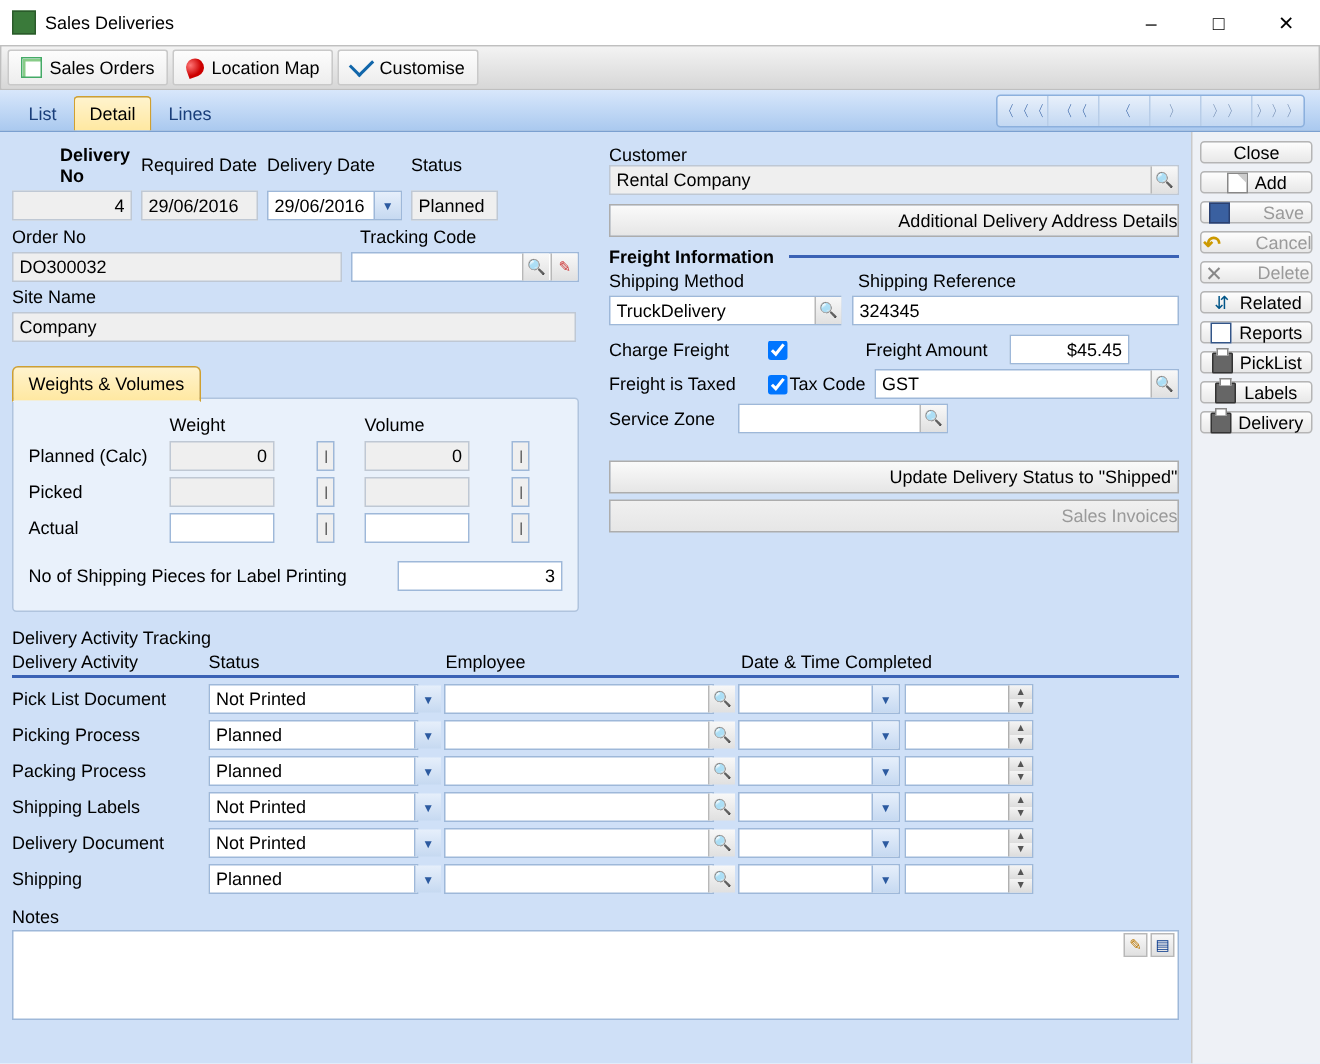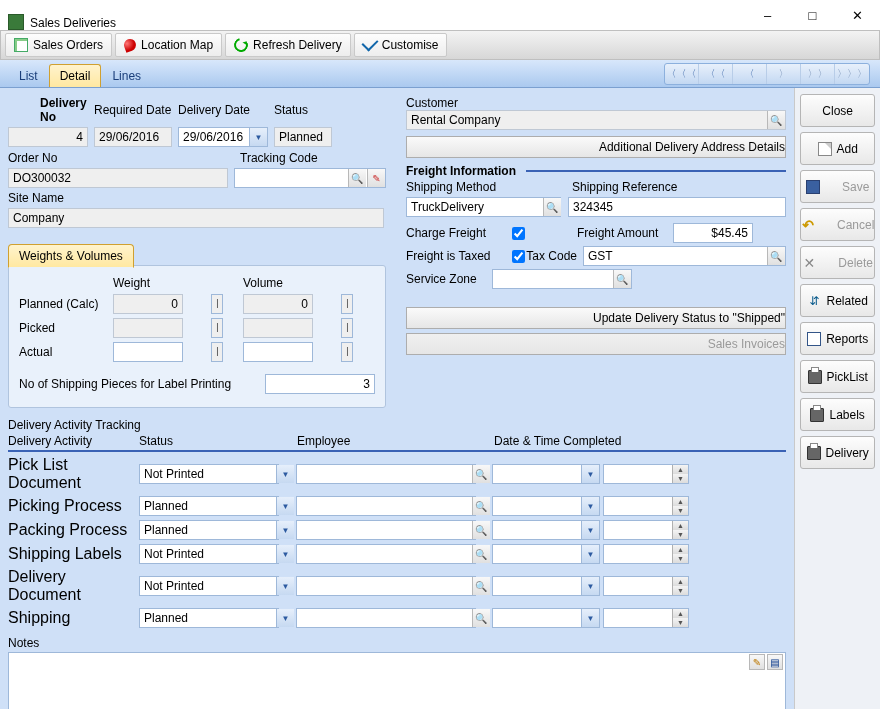--- a/index.html
+++ b/index.html
@@ -1,19 +1,19 @@
 <!DOCTYPE html>
 <html><head>
 <meta charset="utf-8">
 <style>
 * { box-sizing: border-box; margin: 0; padding: 0; }
 body { font-family: "Segoe UI", Tahoma, Arial, sans-serif; font-size: 12px; color: #000; background: #fff; width: 880px; height: 709px; overflow: hidden; }
 
 
-.titlebar { height: 30px; display: flex; align-items: flex-end; padding: 0 0 0 8px; background: #fff; }
+.titlebar { height: 30px; display: flex; align-items: center; padding: 0 0 0 8px; background: #fff; }
 .titlebar .app-icon { width: 16px; height: 16px; background: #3a7a3a; border: 1px solid #2a5a2a; position: relative; margin-right: 6px; }
 .titlebar .title { flex: 1; font-size: 12px; }
 .titlebar .win-btns { display: flex; }
 .titlebar .win-btn { width: 45px; height: 30px; display: flex; align-items: center; justify-content: center; font-family: "Segoe UI Symbol", sans-serif; font-size: 13px; }
 
 
 .toolbar { height: 30px; background: linear-gradient(#f3f3f3, #d7d7d7); border: 1px solid #bfbfbf; display: flex; align-items: stretch; padding: 2px 4px; gap: 0; }
 .toolbar .tb-btn { display: flex; align-items: center; padding: 0 8px; border: 1px solid transparent; border-radius: 2px; gap: 5px; background: linear-gradient(#fdfdfd, #ededed); border: 1px solid #c9c9c9; margin-right: 3px; font-size: 12px; cursor: default; }
 .tb-icon { width: 14px; height: 14px; display: inline-block; }
 .icon-sheet { background: #fff; border: 1px solid #4a6; box-shadow: inset 2px 2px 0 #8c8; }
@@ -31,21 +31,21 @@
 .nav-btn { width: 34px; height: 20px; display: flex; align-items: center; justify-content: center; font-size: 10px; color: #708ab0; border-right: 1px solid #b8cde8; cursor: default; }
 .nav-btn:last-child { border-right: none; }
 .nav-btn.enabled { color: #2c5aa0; }
 
 
 .container { display: flex; height: calc(709px - 30px - 30px - 28px); }
 .main { flex: 1; background: #cfe0f7; padding: 8px; position: relative; }
 .side { width: 92px; background: #eef1f6; border-left: 1px solid #c9c9c9; padding: 6px 5px; display: flex; flex-direction: column; gap: 5px; }
 
 
-.side-btn { height: 33px; display: flex; align-items: center; justify-content: center; gap: 5px; background: linear-gradient(#fdfdfd, #e8e8e8); border: 1px solid #b5b5b5; border-radius: 3px; font-size: 12px; cursor: default; }
+.side-btn { height: 15px; display: flex; align-items: center; justify-content: center; gap: 5px; background: linear-gradient(#fdfdfd, #e8e8e8); border: 1px solid #b5b5b5; border-radius: 3px; font-size: 12px; cursor: default; }
 .side-btn.disabled { color: #9a9a9a; gap: 22px; }
 .side-btn .si { width: 14px; height: 14px; }
 .si-doc { background: #fff; border: 1px solid #888; position: relative; }
 .si-doc::after{content:"";position:absolute;top:0;right:0;border:3px solid transparent;border-top-color:#ccc;border-right-color:#ccc;}
 .si-save { background: #3a60a0; border: 1px solid #2a4070; }
 .si-cancel { color:#c90; font-weight:bold; display:flex;align-items:center;justify-content:center;font-size:14px;}
 .si-delete { display:flex;align-items:center;justify-content:center;color:#888;font-size:14px;}
 .si-link { display:flex;align-items:center;justify-content:center;color:#058;font-size:12px;}
 .si-print { background:#666; border:1px solid #333; border-radius:1px; position:relative;}
 .si-print::before{content:"";position:absolute;top:-4px;left:2px;right:2px;height:4px;background:#fff;border:1px solid #888;border-bottom:none;}
@@ -81,21 +81,21 @@
 .combo .dd { position: absolute; right: 1px; top: 1px; width: 18px; height: 18px; background: linear-gradient(#e6effb,#c6d9f1); border-left: 1px solid #9eb8d9; display: flex; align-items: center; justify-content: center; font-size: 8px; color: #2c5aa0; }
 
 .wv-grid { display: grid; grid-template-columns: 90px 70px 36px 12px 70px 36px; gap: 4px 4px; align-items: center; }
 .wv-grid .u { background:#efefef; color:#666;margin-left:24px; }
 
 
 .dat { margin-top: 10px; }
 .dat-title { font-size: 12px; margin-bottom: 2px; }
 .dat-head { display: grid; grid-template-columns: 130px 140px 16px 175px 20px 180px 20px 90px; gap: 1px; border-bottom: 2px solid #3a62b5; padding-bottom: 2px; font-size: 12px; }
 .dat-row { display: grid; grid-template-columns: 130px 156px 195px 200px 90px; gap: 1px; align-items: center; margin-top: 4px; }
-.dat-row .lbl{ font-size:16px; }
+.dat-row .lbl{ font-size:12px; }
 .spin { position: relative; display: inline-block; }
 .spin .arr { position: absolute; right: 1px; width: 16px; height: 9px; background: linear-gradient(#f4f4f4,#dcdcdc); border-left: 1px solid #b0b0b0; display: flex; align-items: center; justify-content: center; font-size: 7px; color: #555; }
 .spin .up { top: 1px; }
 .spin .dn { top: 10px; }
 
 .notes-wrap{ margin-top:8px; }
 .notes-title{ font-size:12px; margin-bottom:2px; }
 .notes-box{ position:relative; width:100%; }
 .notes-area{ width:100%; height:60px; border:1px solid #9eb8d9; background:#fff; padding:4px; font-size:12px; font-family:inherit; resize:none; }
 .notes-tools{ position:absolute; top:2px; right:3px; display:flex; gap:2px; }
@@ -116,24 +116,20 @@
 </div>
 
 <div class="toolbar">
   <div class="tb-btn">
     <span class="tb-icon icon-sheet"></span>
     <span>Sales Orders</span>
   </div>
   <div class="tb-btn">
     <span class="tb-icon icon-pin"></span>
     <span>Location Map</span>
-  </div>
-  <div class="tb-btn">
-    <span class="tb-icon icon-refresh"></span>
-    <span>Refresh Delivery</span>
   </div>
   <div class="tb-btn">
     <span class="tb-icon icon-check"></span>
     <span>Customise</span>
   </div>
 </div>
 
 <div class="strip">
   <div class="tabs">
     <div class="tab">List</div>

